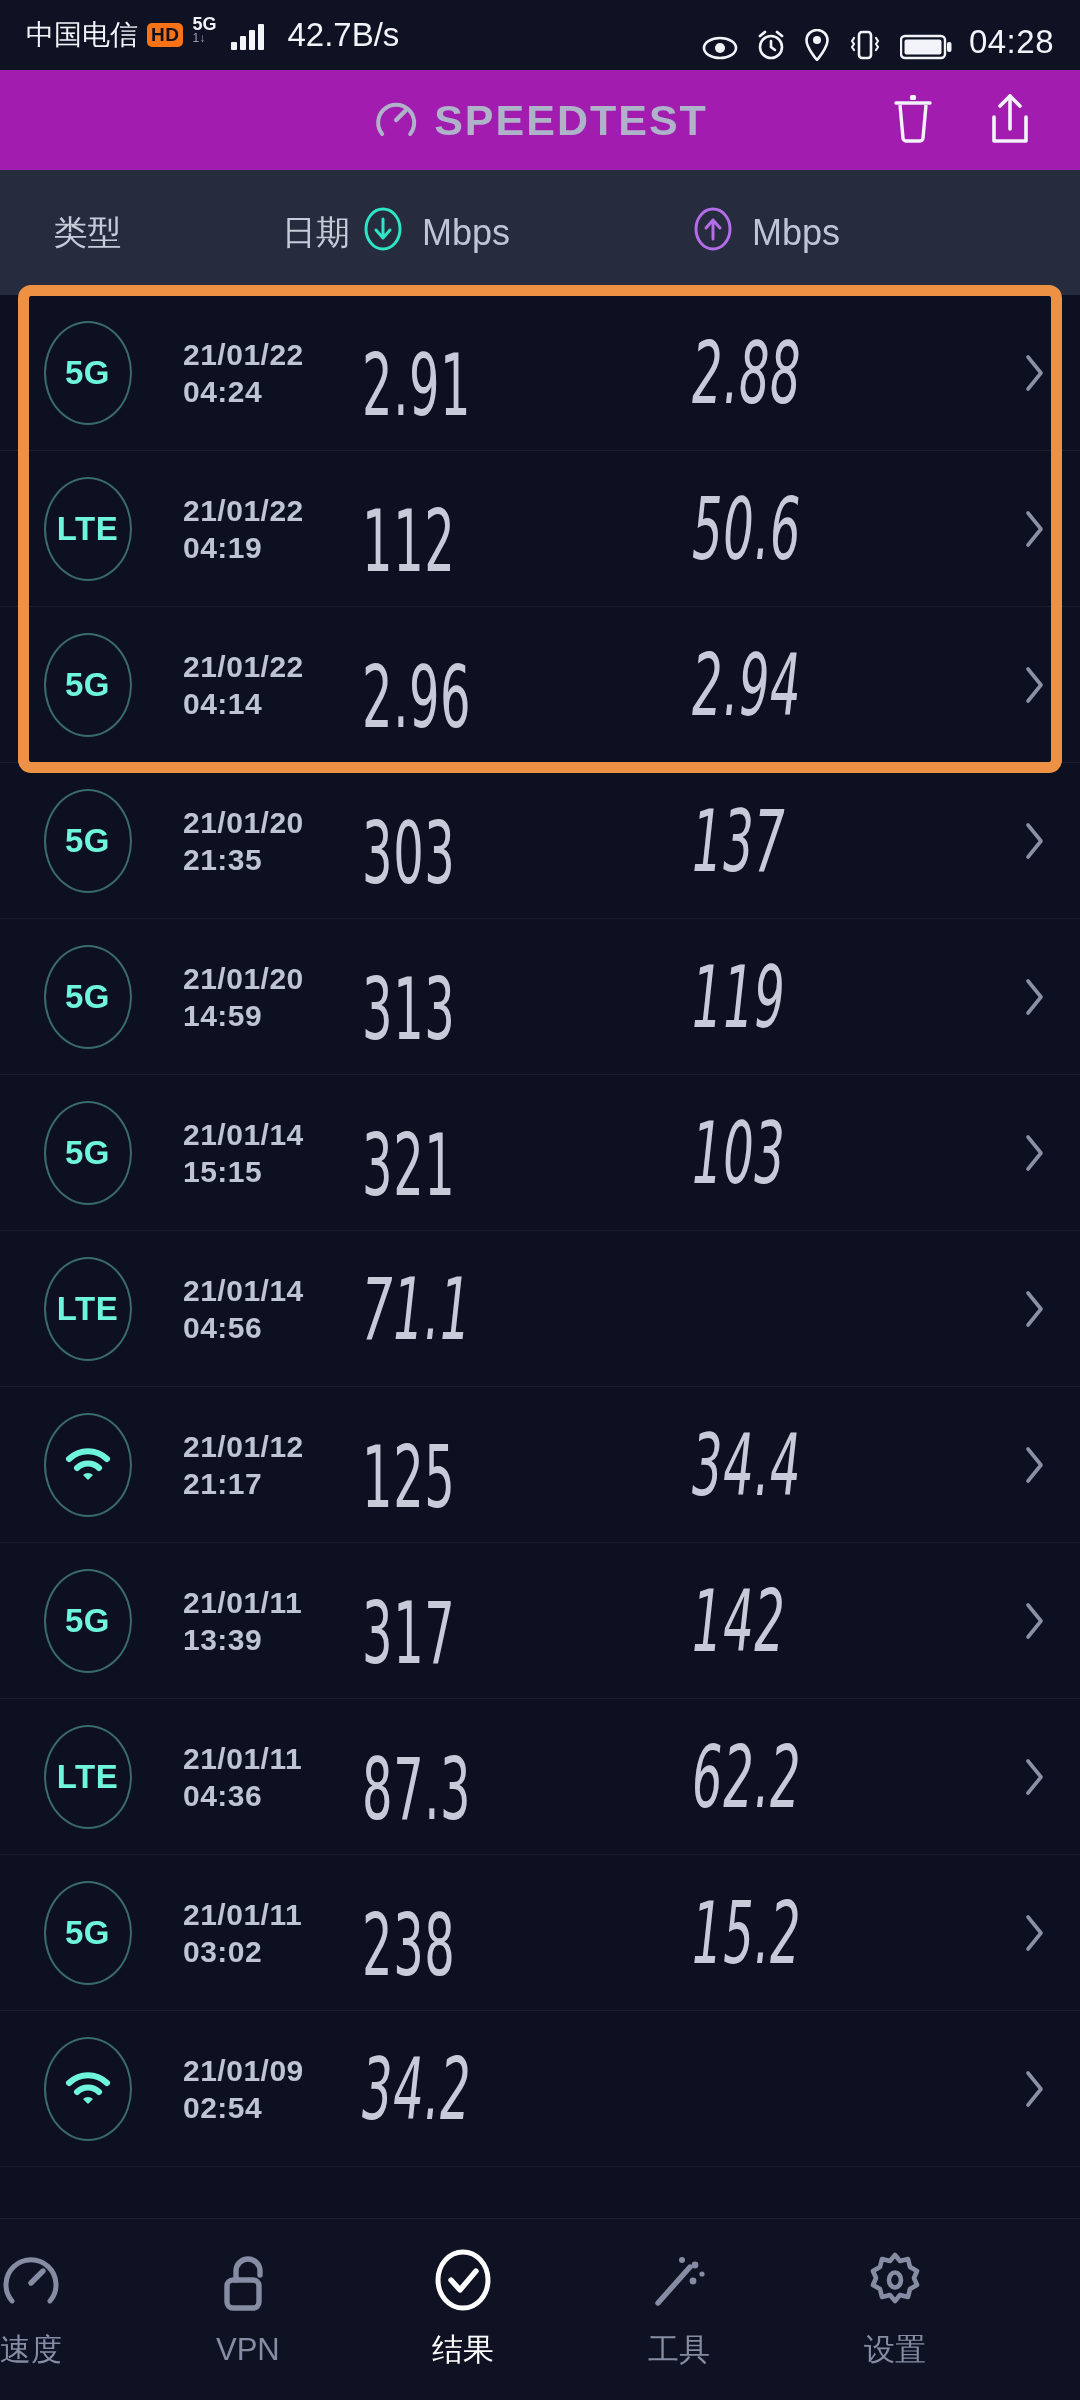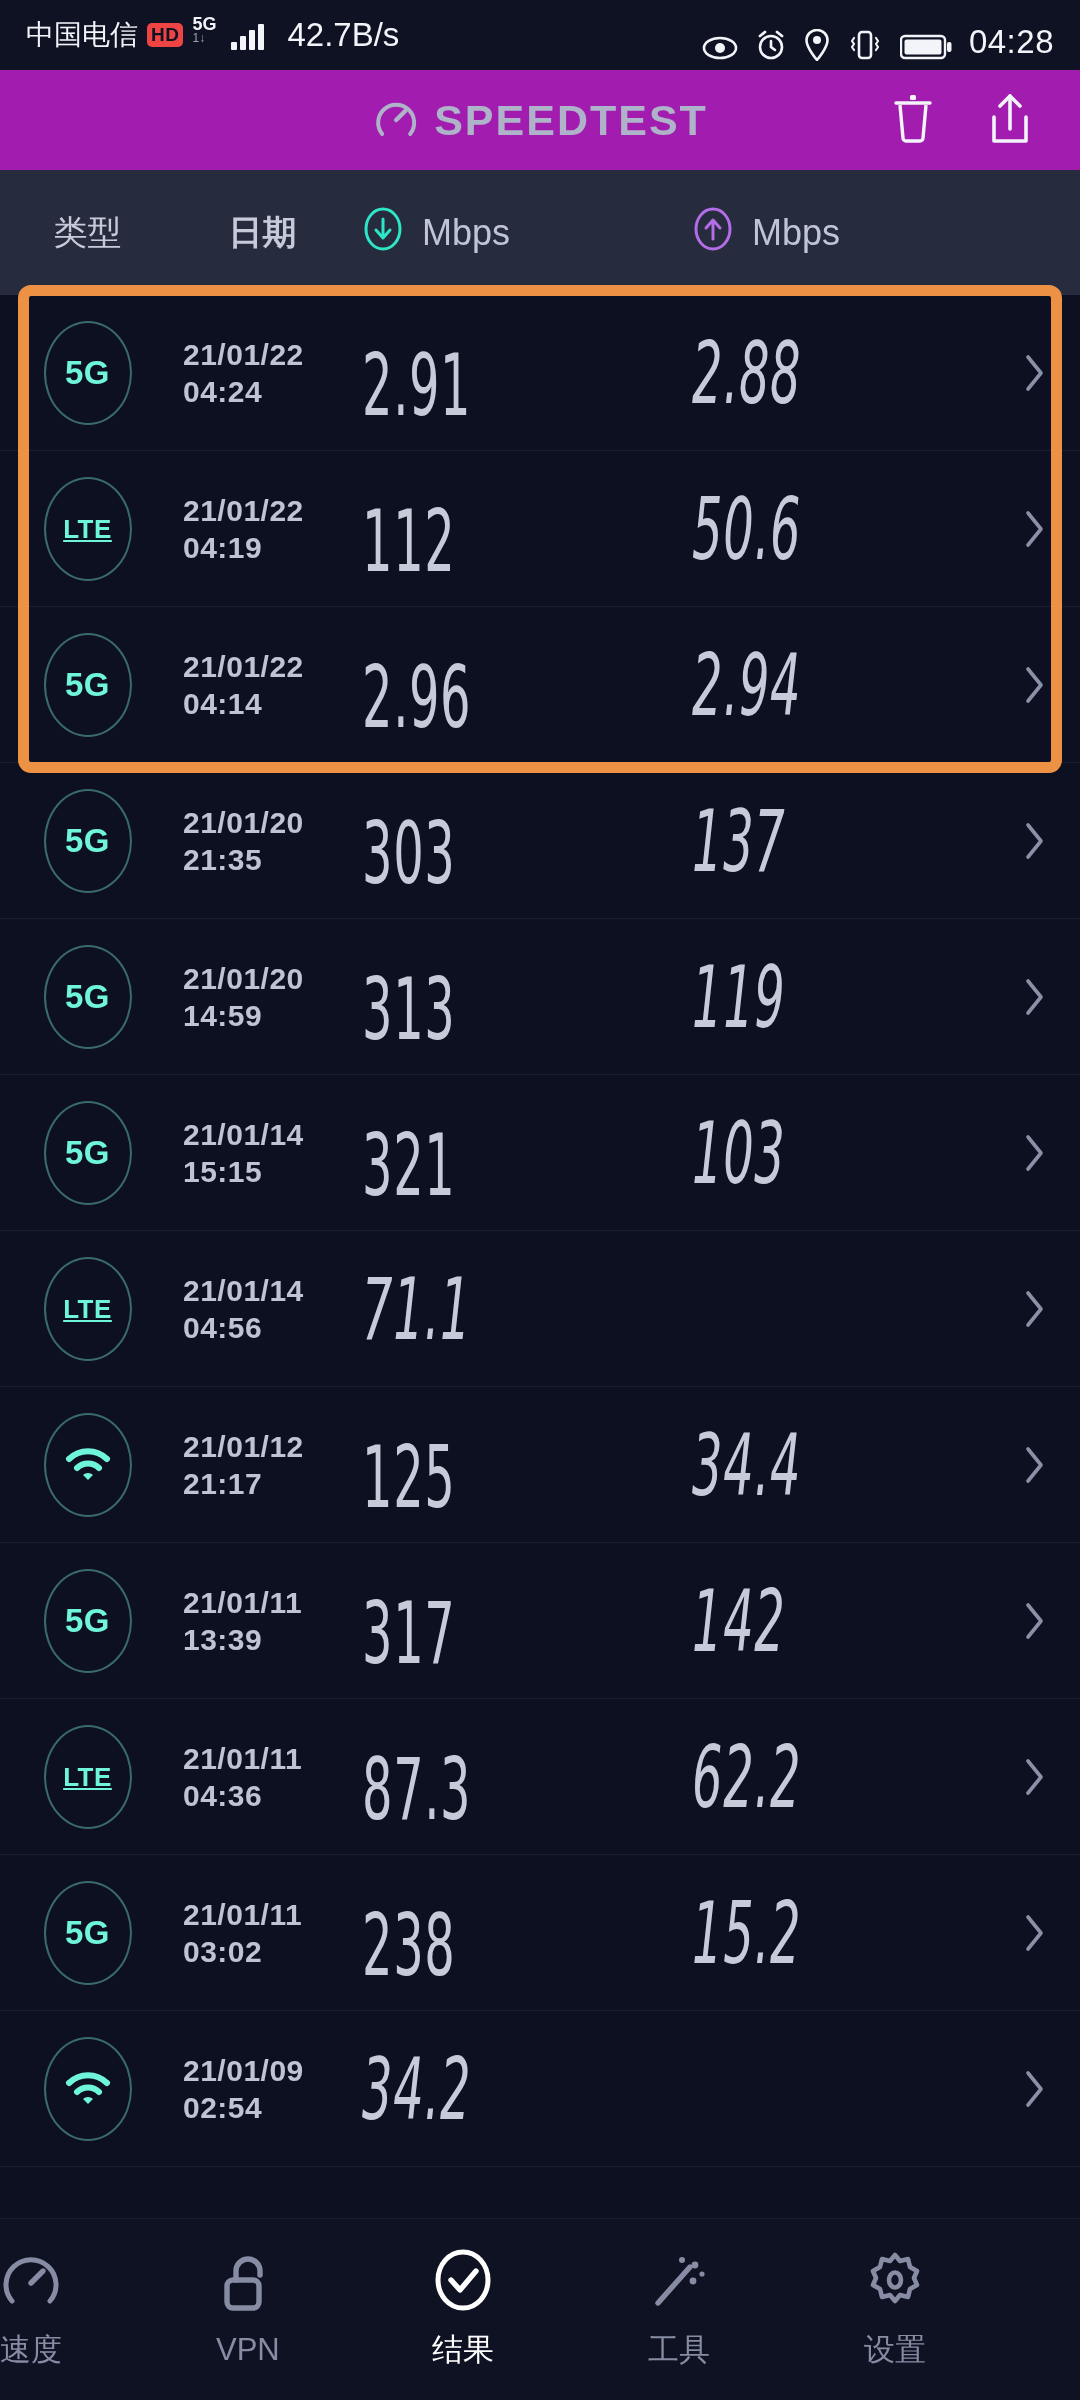--- a/index.html
+++ b/index.html
@@ -14,21 +14,21 @@
   
   .statusbar{
     position:relative; height:70px; width:100%;
     background:#0F1222;
     display:flex; align-items:center; padding:0 26px;
     color:#E9ECF5;
   }
   .sb-left{ display:flex; align-items:center; gap:9px; }
   .carrier{ font-size:28px; letter-spacing:0px; color:#F2F4FA; font-weight:400; }
   .hd-badge{
-    background:#ef4444; color:#0F1222; border-radius:5px;
+    background:#f97316; color:#0F1222; border-radius:5px;
     font-size:19px; font-weight:700; padding:1px 4px; line-height:1.15;
     letter-spacing:0.5px;
   }
   .net5g{ position:relative; width:30px; height:36px; }
   .net5g .lbl{ position:absolute; top:-2px; left:0; font-size:18px; font-weight:700; color:#F2F4FA; line-height:1;}
   .net5g .sub{ position:absolute; top:15px; left:0; font-size:12px; color:#9AA0B5; line-height:1;}
   .bars{ display:flex; align-items:flex-end; gap:3px; height:30px; }
   .bars i{ display:block; width:6px; background:#F2F4FA; border-radius:1px; }
   .bars i:nth-child(1){height:8px;}
   .bars i:nth-child(2){height:14px;}
@@ -53,21 +53,21 @@
   }
   .appbar-actions{ margin-left:auto; display:flex; align-items:center; gap:52px; padding-right:48px;}
 
   
   .colhead{
     height:125px; background:#262B3E;
     display:flex; align-items:center; color:#C6CAD9;
     font-size:34px;
   }
   .ch-type{ width:175px; text-align:center; }
-  .ch-date{ width:175px; text-align:center;font-weight:bold; }
+  .ch-date{ width:175px; text-align:right; }
   .ch-dl{ width:330px; display:flex; align-items:center; gap:16px; padding-left:10px;}
   .ch-ul{ flex:1; display:flex; align-items:center; gap:16px; padding-left:10px;}
   .ch-lbl{ font-size:36px; color:#C0C5D6; }
 
   
   .list{ position:relative; background:#0D1020; }
   .row{
     position:relative; height:156px; display:flex; align-items:center;
     background:#0D1020;
   }
@@ -75,21 +75,21 @@
     content:""; position:absolute; left:0; right:0; bottom:0;
     height:1px; background:#1A1E31;
   }
   .c-badge{ width:175px; display:flex; justify-content:center; align-items:center; }
   .badge{
     width:88px; height:104px; border-radius:50%;
     border:2px solid #3A6A6D;
     display:flex; align-items:center; justify-content:center;
     color:#6FF5DC; font-size:33px; font-weight:700; letter-spacing:0.5px;
   }
-  .badge.lte{ font-size:26px;text-decoration:underline; }
+  .badge.lte{ font-size:33px; }
   .c-date{
     width:175px; color:#BFC4D4; font-size:30px; font-weight:700;
     line-height:1.25; letter-spacing:0.5px; padding-left:8px;
   }
   .c-dl{ width:330px; padding-left:12px;margin-top:24px; }
   .c-ul{ flex:1; padding-left:12px;font-style:italic; }
   .val{
     font-family:"DejaVu Sans Condensed","Liberation Sans", sans-serif;
     font-size:86px; color:#C7CBD9; font-weight:300;
     transform:scaleX(0.62); transform-origin:left center;

